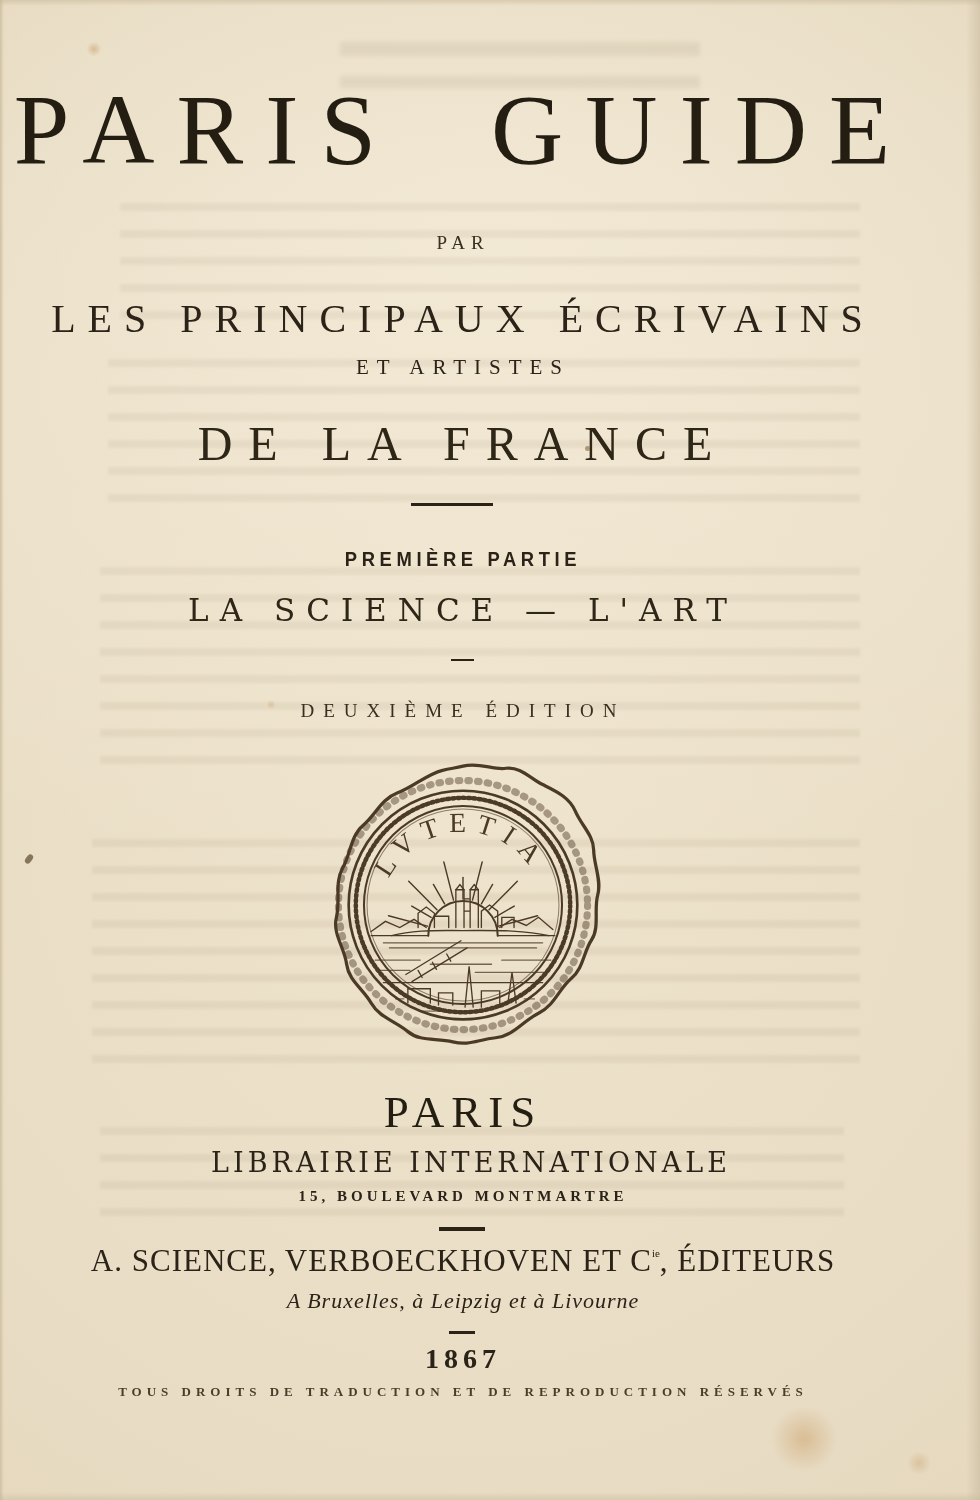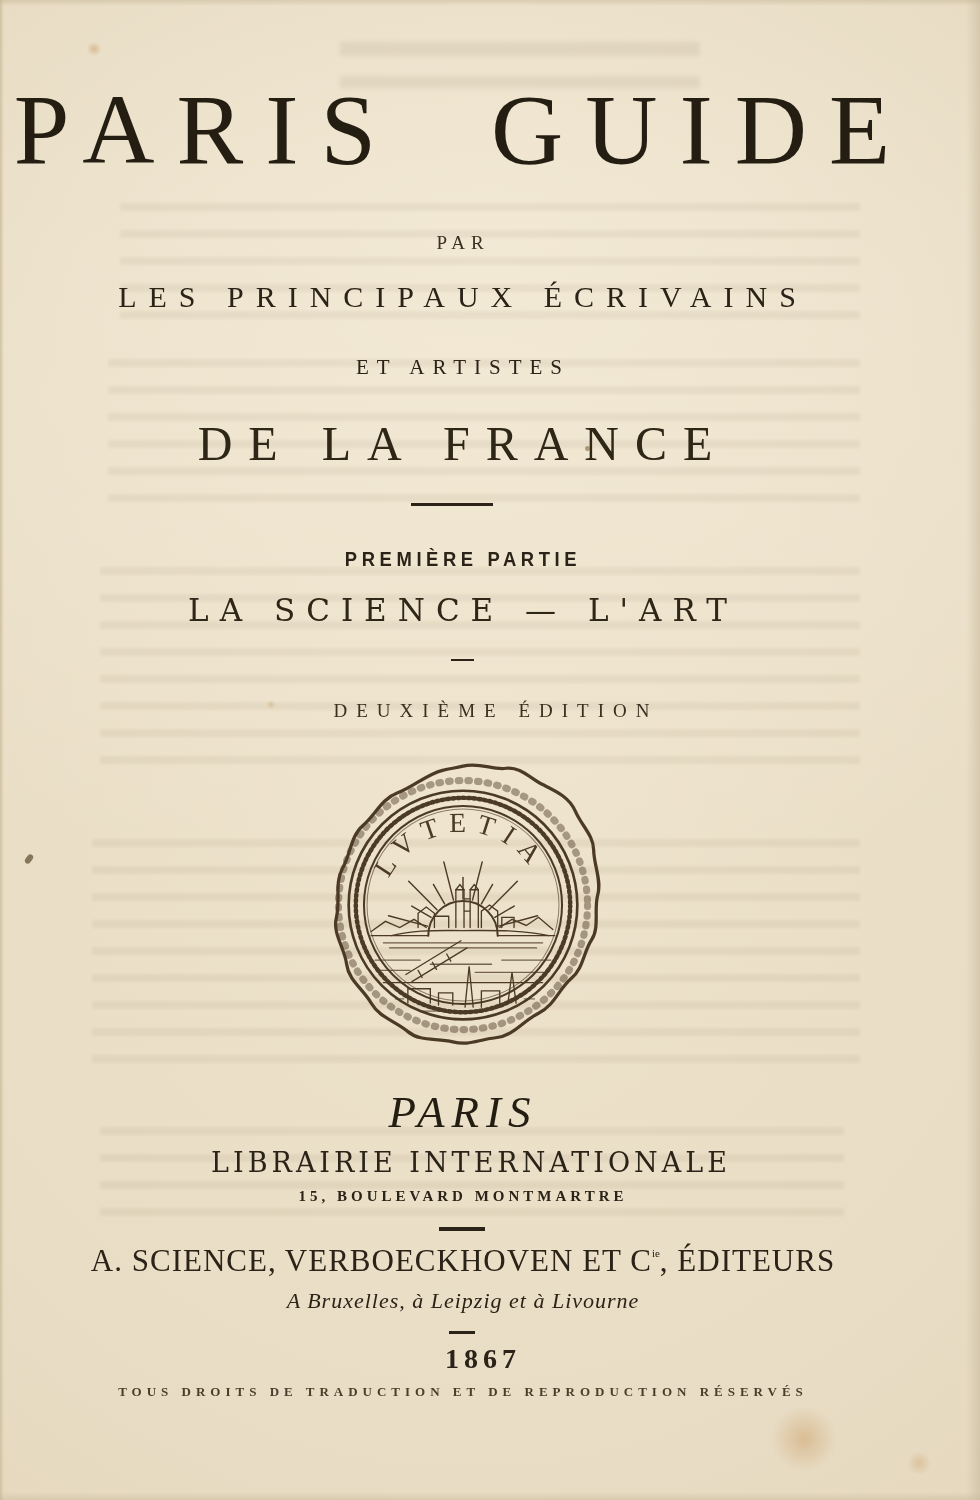--- a/index.html
+++ b/index.html
@@ -34,45 +34,45 @@
   .spot.s3{left:26px;top:854px;width:6px;height:10px;background:#4e3d22;opacity:.65;transform:rotate(35deg);border-radius:40%;}
   .spot.s4{left:585px;top:446px;width:5px;height:5px;background:#7a5c32;opacity:.55;}
   .spot.s5{left:906px;top:1452px;width:26px;height:22px;background:radial-gradient(circle,rgba(192,142,76,.30),rgba(192,142,76,0) 70%);}
   .spot.s6{left:266px;top:700px;width:10px;height:9px;background:radial-gradient(circle,rgba(186,132,62,.28),rgba(186,132,62,0) 70%);}
 
   .content{position:absolute;left:0;top:0;width:926px;color:#2b2318;}
   .line{position:absolute;left:0;width:100%;text-align:center;white-space:nowrap;}
 
   .title{top:72px;font-size:100px;letter-spacing:22px;word-spacing:46px;font-weight:400;color:#241d12;}
   .byline{top:232px;font-size:19px;letter-spacing:6px;color:#3a3022;}
-  .authors1{top:280px;font-size:30px;letter-spacing:12px;}
+  .authors1{top:295px;font-size:40px;letter-spacing:12px;}
   .authors2{top:355px;font-size:21px;letter-spacing:8px;}
   .authors3{top:416px;font-size:48px;letter-spacing:16px;color:#2e2617;}
 
   .rule{position:absolute;background:#2b2318;}
   .rule1{left:50%;margin-left:-52px;top:503px;width:82px;height:3px;}
   .rule2{left:50%;margin-left:-24px;top:1227px;width:46px;height:4px;}
   .rule3{left:50%;margin-left:-14px;top:1331px;width:26px;height:3px;}
   .dash1{left:50%;margin-left:-12px;top:659px;width:23px;height:2px;}
 
   .part-label{top:548px;font-family:"Liberation Sans",sans-serif;font-weight:bold;font-size:20px;letter-spacing:5px;transform:scaleX(.92);}
   .part-title{top:592px;font-family:"DejaVu Serif",serif;font-size:31px;letter-spacing:11px;color:#2e2617;}
-  .edition{top:700px;font-size:19px;letter-spacing:9px;color:#38301f;margin-left:33px;}
+  .edition{top:700px;font-size:19px;letter-spacing:9px;color:#38301f;}
 
   .seal{position:absolute;left:320px;top:756px;width:286px;height:294px;}
 
-  .pub-city{top:1086px;font-style:italic;font-size:45px;letter-spacing:7px;color:#241d12;}
+  .pub-city{top:1086px;font-size:45px;letter-spacing:7px;color:#241d12;}
   .pub-name{top:1147px;font-family:"DejaVu Serif",serif;font-size:27px;letter-spacing:4px;margin-left:8px;}
   .pub-addr{top:1188px;font-weight:bold;font-size:15px;letter-spacing:4px;}
 
   .imprint{top:1243px;font-size:31px;letter-spacing:1px;color:#2b2318;}
   .imprint sup{font-size:11px;vertical-align:14px;letter-spacing:0;}
   .branches{top:1288px;font-style:italic;font-size:22px;letter-spacing:1px;}
 
-  .year{top:1343px;font-weight:bold;font-size:28px;letter-spacing:5px;margin-left:20px;}
+  .year{top:1343px;font-weight:bold;font-size:28px;letter-spacing:5px;}
   .rights{top:1384px;font-weight:bold;font-size:13px;letter-spacing:5px;color:#3c311f;opacity:.92;}
 </style>
 </head>
 <body>
 
 <div class="page">
 
   <div class="ghost-head" style="left:340px;top:36px;width:360px;height:52px;"></div>
   <div class="ghost" style="left:120px;top:196px;width:740px;height:140px;"></div>
   <div class="ghost" style="left:108px;top:352px;width:752px;height:168px;"></div>

